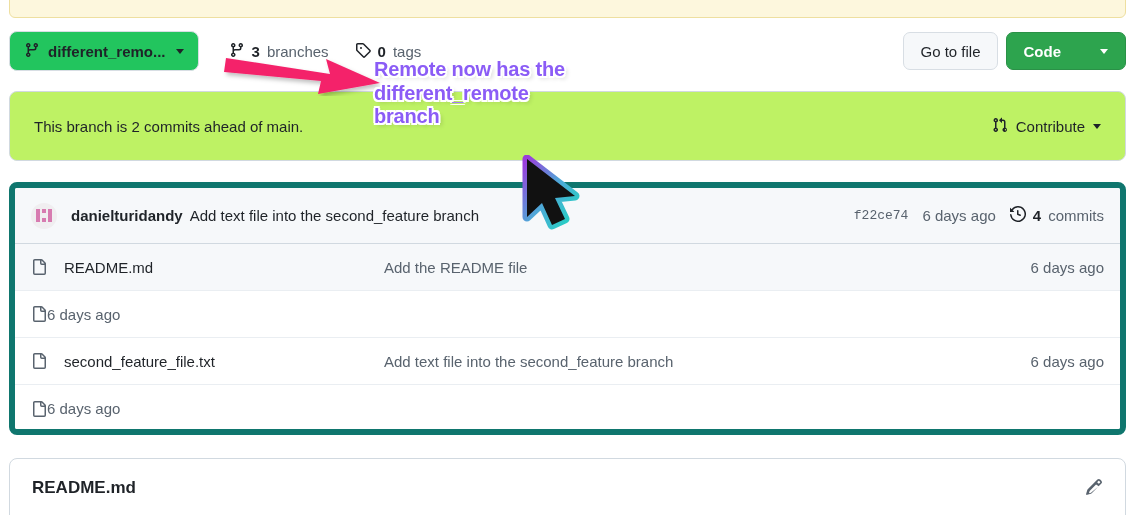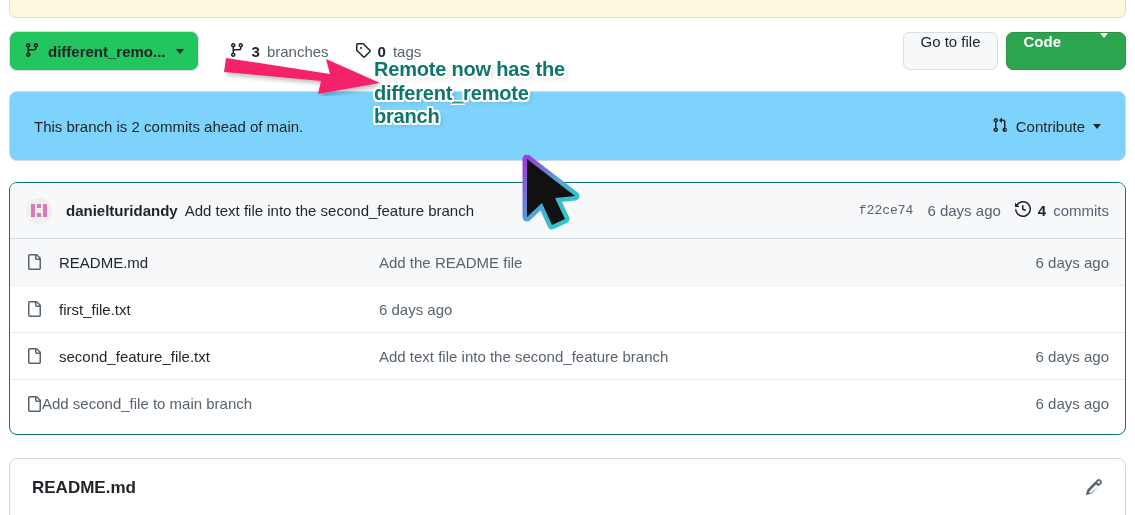--- a/index.html
+++ b/index.html
@@ -84,20 +84,21 @@
     height: 38px;
     padding: 0 16px;
     background: #f6f8fa;
     border: 1px solid #d8dee4;
     border-radius: 7px;
     font-size: 15px;
     font-family: "Liberation Sans", sans-serif;
     color: #1f2328;
     cursor: pointer;
     display: flex;
+    align-items: center;
     gap: 7px;
   }
   .btn-primary {
     background: #2da44e;
     border-color: #2a9147;
     color: #ffffff;
     font-weight: 600;
     padding: 0 17px;
     gap: 39px;
   }
@@ -110,21 +111,21 @@
     display: inline-block;
   }
 
   
   .status-panel {
     position: absolute;
     left: 9px;
     top: 91px;
     width: 1117px;
     height: 70px;
-    background: #7dd3fc;
+    background: #bef264;
     border: 1px solid #d1d9e0;
     border-radius: 8px;
     display: flex;
     align-items: center;
     padding: 0 24px;
   }
   .status-text { font-size: 15px; color: #1f2328; }
   .contribute {
     margin-left: auto;
     display: flex;
@@ -135,21 +136,21 @@
     cursor: pointer;
   }
 
   
   .file-card {
     position: absolute;
     left: 9px;
     top: 182px;
     width: 1117px;
     height: 253px;
-    border: 1px solid #0f766e;
+    border: 6px solid #0f766e;
     border-radius: 8px;
     overflow: hidden;
     background: #ffffff;
   }
 
   .commit-head {
     height: 56px;
     background: #f6f8fa;
     border-bottom: 1px solid #d1d9e0;
     display: flex;
@@ -267,21 +268,21 @@
 
   
   .annotation-text {
     position: absolute;
     left: 374px;
     top: 58px;
     width: 250px;
     font-size: 20px;
     font-weight: 700;
     line-height: 1.18;
-    color: #0f766e;
+    color: #8b5cf6;
     letter-spacing: -0.2px;
     text-shadow:
       1.6px 1.6px 0 #ffffff, -1.6px 1.6px 0 #ffffff,
       1.6px -1.6px 0 #ffffff, -1.6px -1.6px 0 #ffffff,
       0 2px 0 #ffffff, 0 -2px 0 #ffffff,
       2px 0 0 #ffffff, -2px 0 0 #ffffff,
       3px 3px 4px rgba(0,0,0,0.18);
     pointer-events: none;
     white-space: pre-line;
   }
@@ -401,42 +402,40 @@
     <span class="file-commit">Add the README file</span>
     <span class="file-time">6 days ago</span>
   </div>
 
   <div class="file-row">
     <span class="file-icon">
       <svg width="16" height="16" viewBox="0 0 16 16" fill="#59636e" aria-hidden="true">
           <path d="M2 1.75C2 .784 2.784 0 3.75 0h6.586c.464 0 .909.184 1.237.513l2.914 2.914c.329.328.513.773.513 1.237v9.586A1.75 1.75 0 0 1 13.25 16h-9.5A1.75 1.75 0 0 1 2 14.25Zm1.75-.25a.25.25 0 0 0-.25.25v12.5c0 .138.112.25.25.25h9.5a.25.25 0 0 0 .25-.25V6h-2.75A1.75 1.75 0 0 1 9 4.25V1.5Zm6.75.062V4.25c0 .138.112.25.25.25h2.688l-.011-.013-2.914-2.914-.013-.011Z"></path>
         </svg>
     </span>
-    <span class="file-name">first_file.txt</span>
     <span class="file-time">6 days ago</span>
   </div>
 
   <div class="file-row">
     <span class="file-icon">
       <svg width="16" height="16" viewBox="0 0 16 16" fill="#59636e" aria-hidden="true">
           <path d="M2 1.75C2 .784 2.784 0 3.75 0h6.586c.464 0 .909.184 1.237.513l2.914 2.914c.329.328.513.773.513 1.237v9.586A1.75 1.75 0 0 1 13.25 16h-9.5A1.75 1.75 0 0 1 2 14.25Zm1.75-.25a.25.25 0 0 0-.25.25v12.5c0 .138.112.25.25.25h9.5a.25.25 0 0 0 .25-.25V6h-2.75A1.75 1.75 0 0 1 9 4.25V1.5Zm6.75.062V4.25c0 .138.112.25.25.25h2.688l-.011-.013-2.914-2.914-.013-.011Z"></path>
         </svg>
     </span>
     <span class="file-name">second_feature_file.txt</span>
     <span class="file-commit">Add text file into the second_feature branch</span>
     <span class="file-time">6 days ago</span>
   </div>
 
   <div class="file-row">
     <span class="file-icon">
       <svg width="16" height="16" viewBox="0 0 16 16" fill="#59636e" aria-hidden="true">
           <path d="M2 1.75C2 .784 2.784 0 3.75 0h6.586c.464 0 .909.184 1.237.513l2.914 2.914c.329.328.513.773.513 1.237v9.586A1.75 1.75 0 0 1 13.25 16h-9.5A1.75 1.75 0 0 1 2 14.25Zm1.75-.25a.25.25 0 0 0-.25.25v12.5c0 .138.112.25.25.25h9.5a.25.25 0 0 0 .25-.25V6h-2.75A1.75 1.75 0 0 1 9 4.25V1.5Zm6.75.062V4.25c0 .138.112.25.25.25h2.688l-.011-.013-2.914-2.914-.013-.011Z"></path>
         </svg>
     </span>
-    <span class="file-commit">Add second_file to main branch</span>
     <span class="file-time">6 days ago</span>
   </div>
 </div>
 
 <div class="readme-card">
   <span class="readme-title">README.md</span>
   <span class="pencil">
     <svg width="18" height="18" viewBox="0 0 16 16" fill="#59636e" aria-hidden="true">
       <path d="M11.013 1.427a1.75 1.75 0 0 1 2.474 0l1.086 1.086a1.75 1.75 0 0 1 0 2.474l-8.61 8.61c-.21.21-.47.364-.756.445l-3.251.93a.75.75 0 0 1-.927-.928l.929-3.25c.081-.286.235-.547.445-.758l8.61-8.61Zm1.414 1.06a.25.25 0 0 0-.354 0L10.811 3.75l1.439 1.44 1.263-1.263a.25.25 0 0 0 0-.354Zm-.176 4.823L9.811 5.871 4.126 11.56a.25.25 0 0 0-.064.108l-.558 1.953 1.953-.558a.253.253 0 0 0 .108-.064Z"></path>
     </svg>

